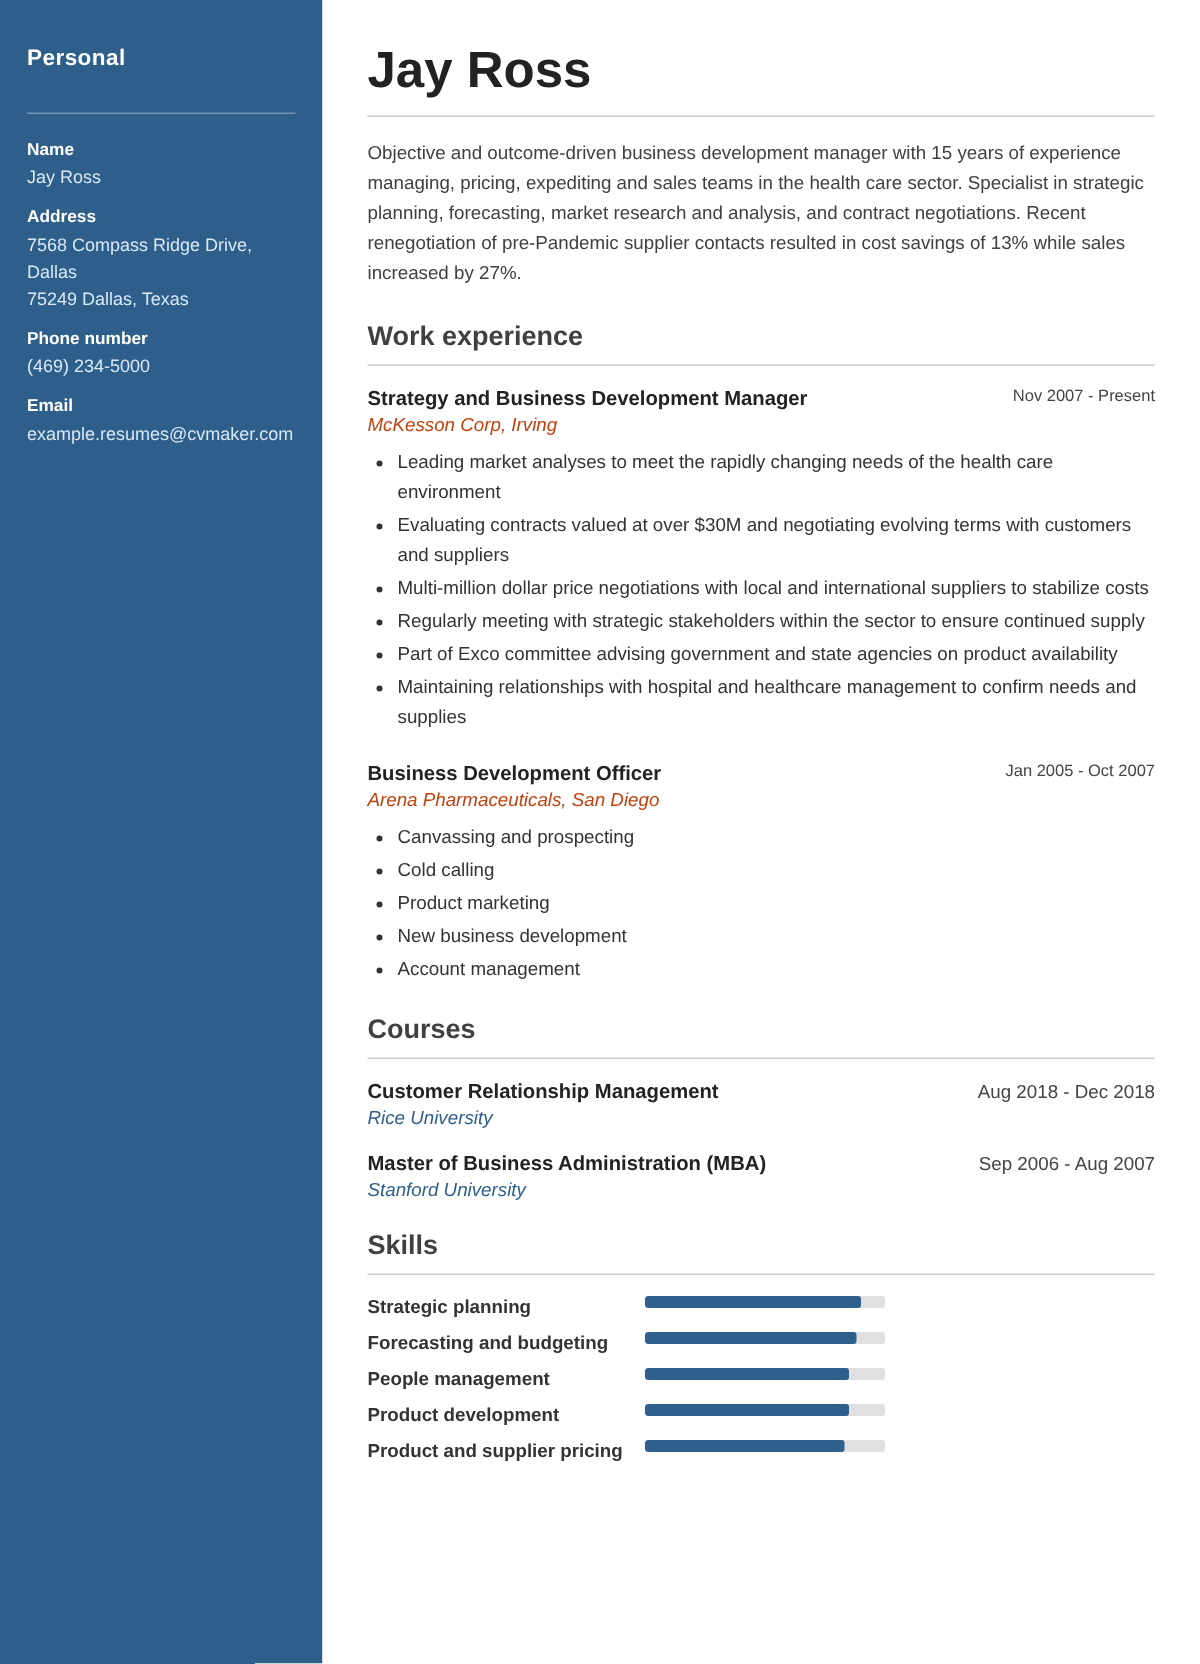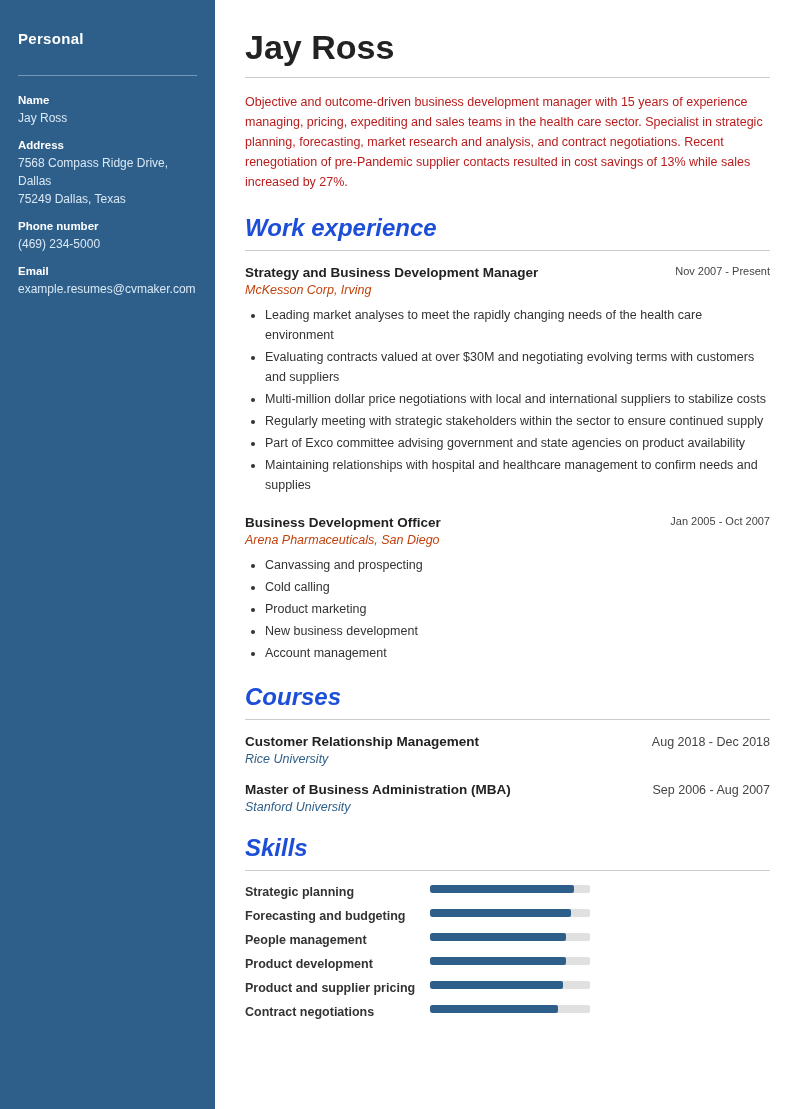--- a/index.html
+++ b/index.html
@@ -55,30 +55,29 @@
       color: #222;
       margin-bottom: 10px;
     }
     .main-divider {
       border: none;
       border-top: 1px solid #ccc;
       margin-bottom: 14px;
     }
     .summary-text {
       font-size: 12.5px;
-      color: #b91c1c;
+      color: #404040;
       line-height: 1.6;
       margin-bottom: 22px;
     }
     .section-title {
-      font-size: 24px;
-      font-weight: bold;
-      color: #1d4ed8;
+      font-size: 18px;
+      font-weight: bold;
+      color: #404040;
       margin-bottom: 8px;
-      font-style: italic;
     }
     .job-block {
       margin-bottom: 20px;
     }
     .job-header {
       display: flex;
       justify-content: space-between;
       align-items: flex-start;
       margin-bottom: 3px;
     }
@@ -276,20 +275,14 @@
       <div class="skill-bar-bg">
         <div class="skill-bar-fill" style="width:85%"></div>
       </div>
     </div>
     <div class="skill-row">
       <div class="skill-name">Product and supplier pricing</div>
       <div class="skill-bar-bg">
         <div class="skill-bar-fill" style="width:83%"></div>
       </div>
     </div>
-    <div class="skill-row">
-      <div class="skill-name">Contract negotiations</div>
-      <div class="skill-bar-bg">
-        <div class="skill-bar-fill" style="width:80%"></div>
-      </div>
-    </div>
   </div>
 </div>
 
 </body></html>

